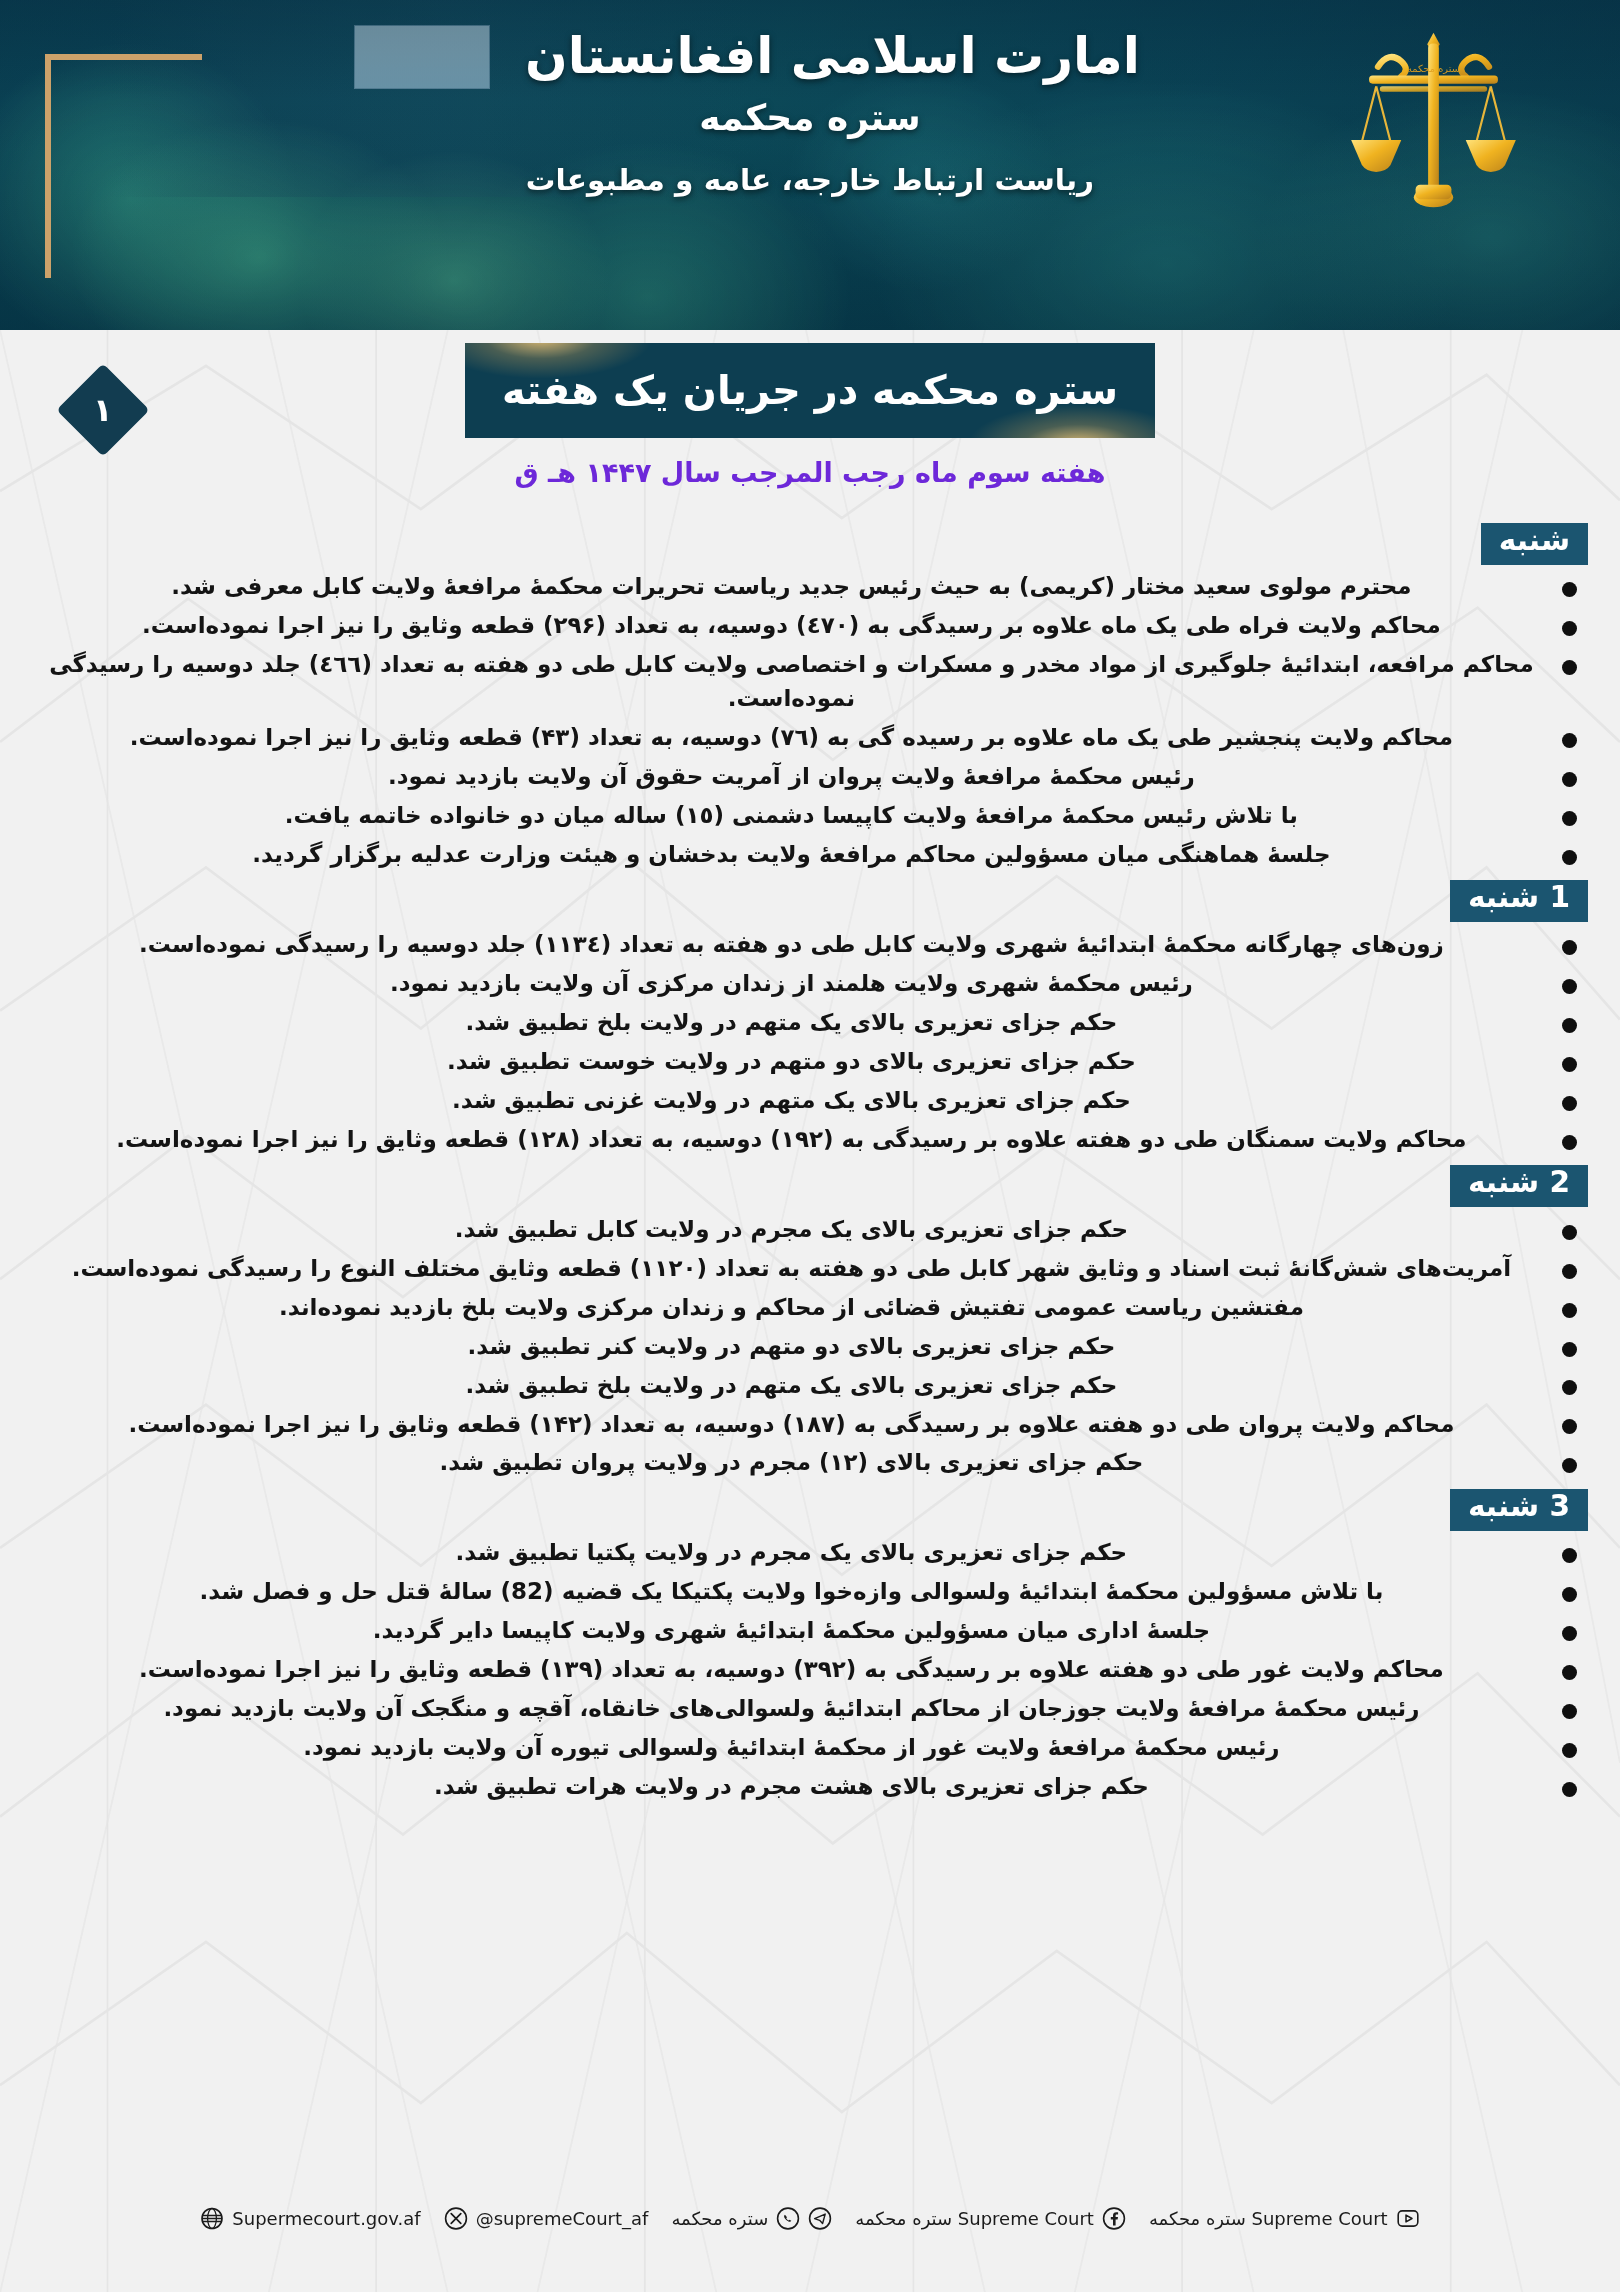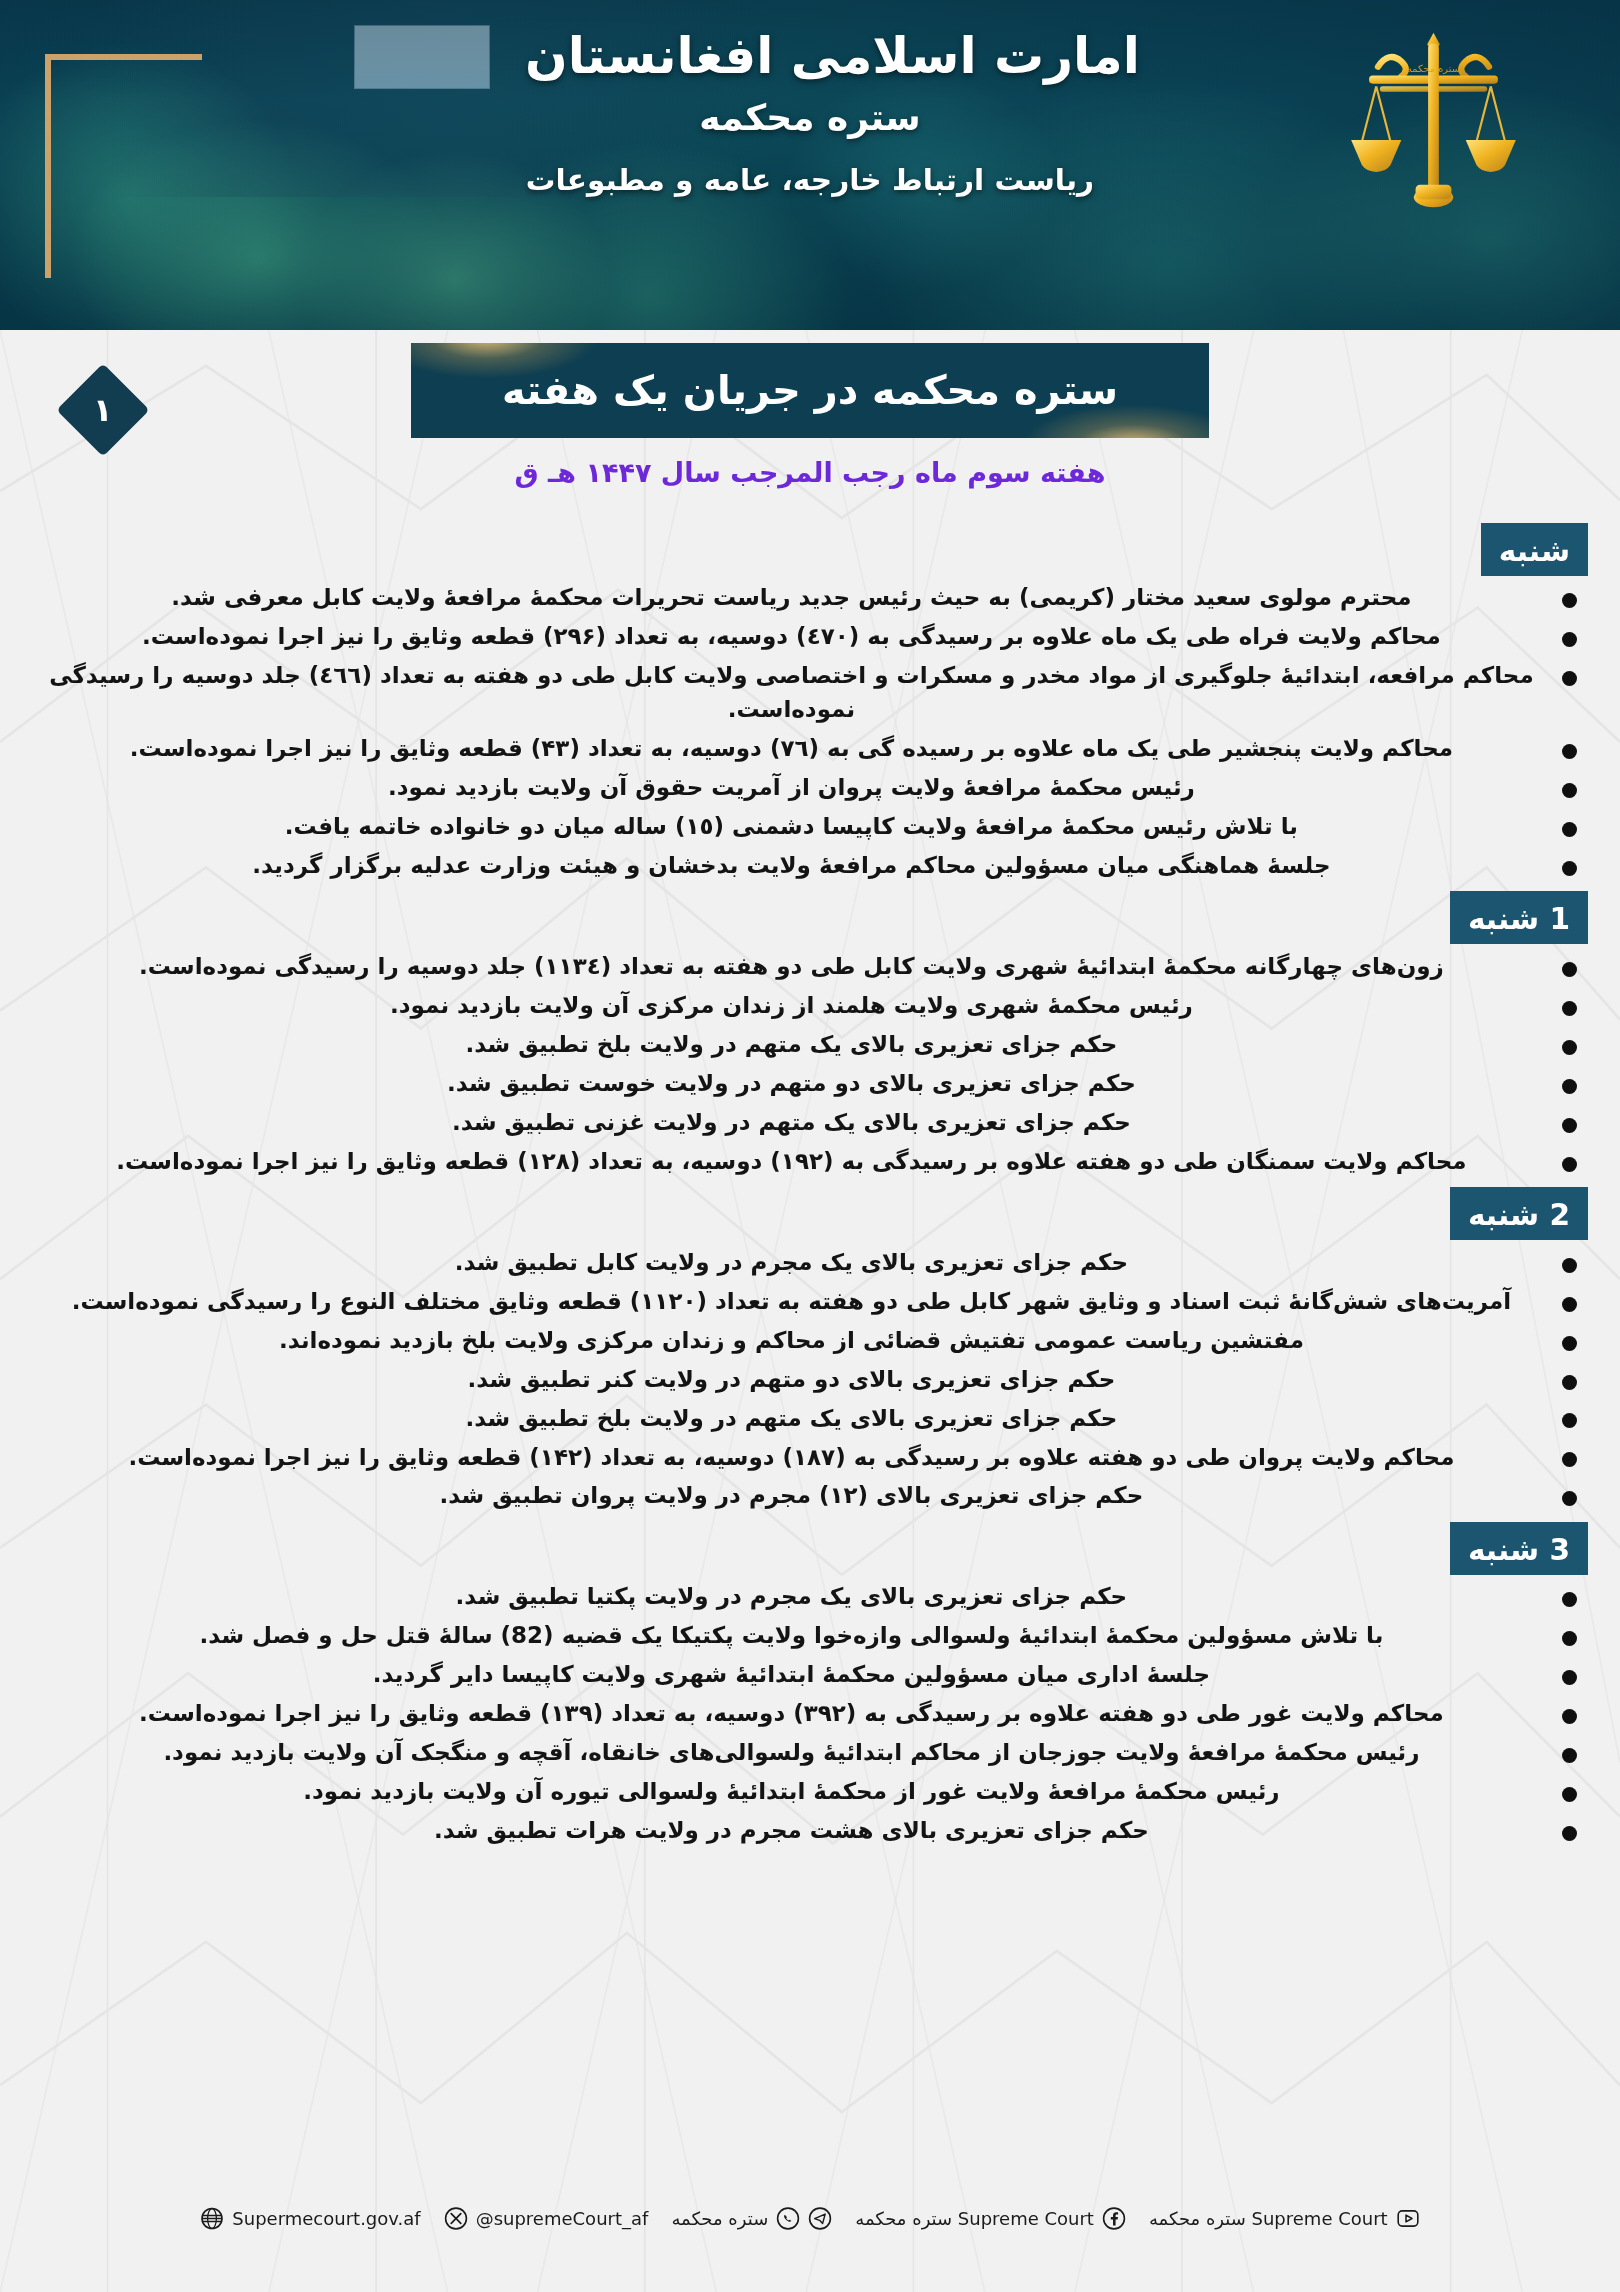--- a/index.html
+++ b/index.html
@@ -152,21 +152,21 @@
     font-size:32px;
     font-weight:700;
     line-height:1;
   }
 
   .title-banner {
     position:absolute;
     left:50%;
     transform:translateX(-50%);
     top:12.5px;
-    width:798px;
+    width:690px;
     height:95px;
     background:#0d3e51;
     display:flex;
     align-items:center;
     justify-content:center;
     overflow:hidden;
   }
   .title-banner::before,
   .title-banner::after{
     content:"";
@@ -205,21 +205,21 @@
     padding:0 32px 0 36px;
   }
   .day-section { margin-bottom:9px; }
 
   .day-tab {
     display:inline-block;
     background:#1b5570;
     color:#ffffff;
     font-size:29.6px;
     font-weight:700;
-    padding:11px 18px 8px 18px;
+    padding:0 18px 8px 18px;
     direction:rtl;
     line-height:1.15;
     float:right;
     margin-bottom:5.4px;
   }
   .day-tab-row { overflow:hidden; }
 
   ul.bullets {
     list-style:none;
     clear:both;

